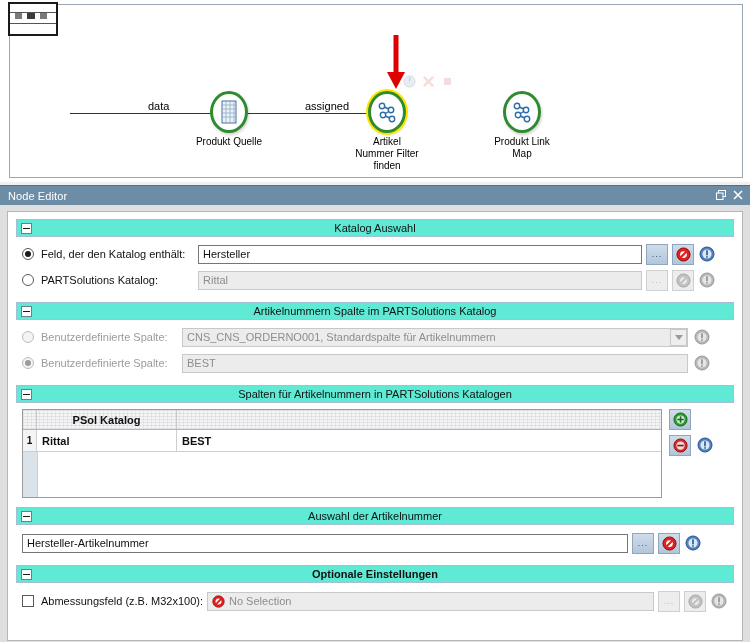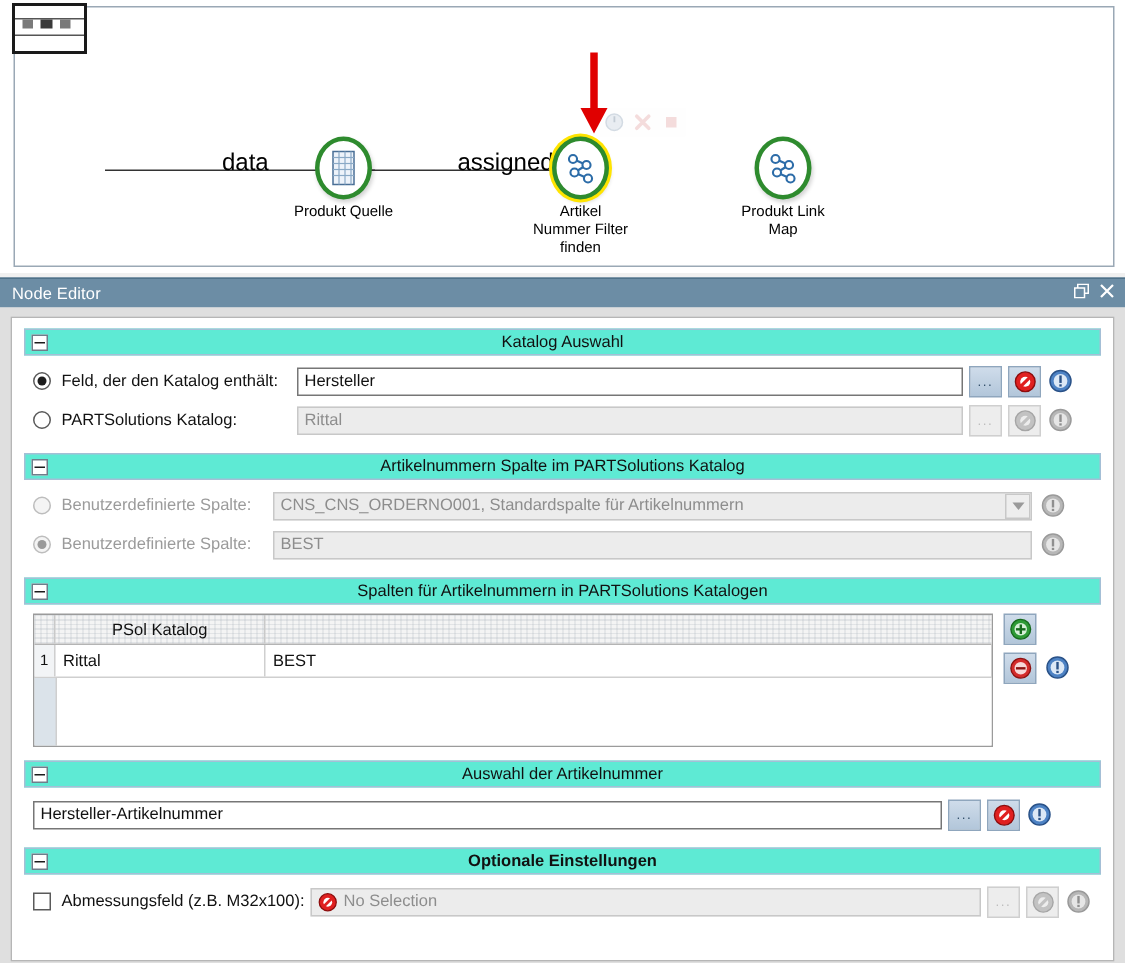--- a/index.html
+++ b/index.html
@@ -47,21 +47,21 @@
     background: #ffffff;
     position: relative;
     box-sizing: border-box;
     box-shadow: 1px 2px 3px rgba(0,0,0,.18);
   }
   .node-circle.selected { border-color:#2e8b2e; box-shadow: 0 0 0 2px #ffe400, 1px 2px 3px rgba(0,0,0,.18); }
   .node-label { margin-top: 3px; font-size: 10px; line-height: 12px; color:#000; }
   .node-svg { position:absolute; left:50%; top:50%; transform:translate(-50%,-50%); }
 
   .edge-line { position:absolute; height:1px; background:#333; }
-  .edge-label { position:absolute; font-size:16px; color:#000; }
+  .edge-label { position:absolute; font-size:11px; color:#000; }
   .arrow-outline{ position:absolute; }
 
   .red-arrow { position:absolute; }
 
   .node-toolbar {
     position:absolute; display:flex; gap:2px;
     background:#fdfdfd; padding:1px; opacity:.45;
   }
   .ntb-btn { width:17px; height:17px; display:flex; align-items:center; justify-content:center; }
 
@@ -145,21 +145,21 @@
     width:17px; height:17px; box-sizing:border-box;
     background:#eeeeee; border:1px solid #c8c8c8;
     display:flex; align-items:center; justify-content:center; flex:0 0 auto;
   }
   .ddbtn .caret {
     width:0;height:0;border-left:4px solid transparent;border-right:4px solid transparent;
     border-top:5px solid #9a9a9a;
   }
 
   
-  .tbl { border:1px solid #9b9b9b; background:#fff; box-sizing:border-box; }
+  .tbl { border:1px solid #9b9b9b; background:#fff; box-sizing:border-box;font-weight:bold; }
   .tbl-head { display:flex; height:19px; border-bottom:1px solid #b4b4b4;
     background:#f4f4f4;
     background-image:
       repeating-linear-gradient(0deg, rgba(160,170,180,.22) 0 1px, transparent 1px 3px),
       repeating-linear-gradient(90deg, rgba(160,170,180,.18) 0 1px, transparent 1px 4px);
   }
   .th { display:flex; align-items:center; justify-content:center; font-size:11px; color:#111;
         border-right:1px solid #c9c9c9; box-sizing:border-box; }
   .th.idx { width:14px; border-right:1px solid #c9c9c9; }
   .tbl-row { display:flex; height:21px; border-bottom:1px solid #cfcfcf; }

